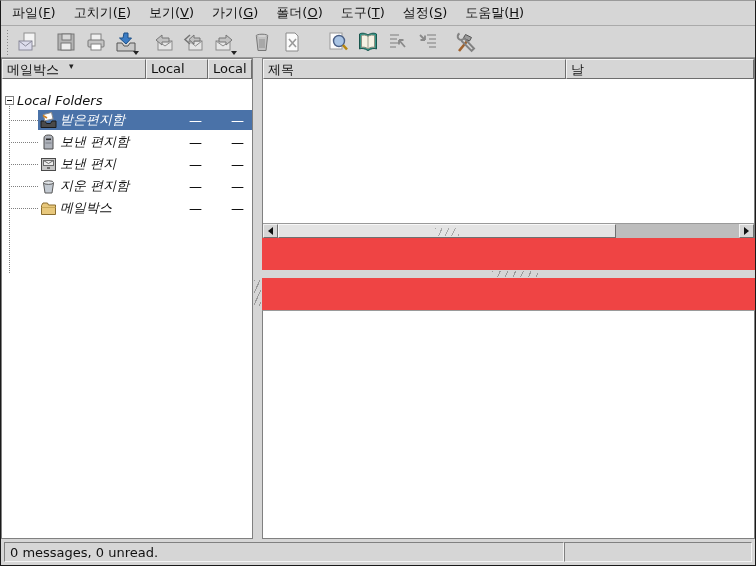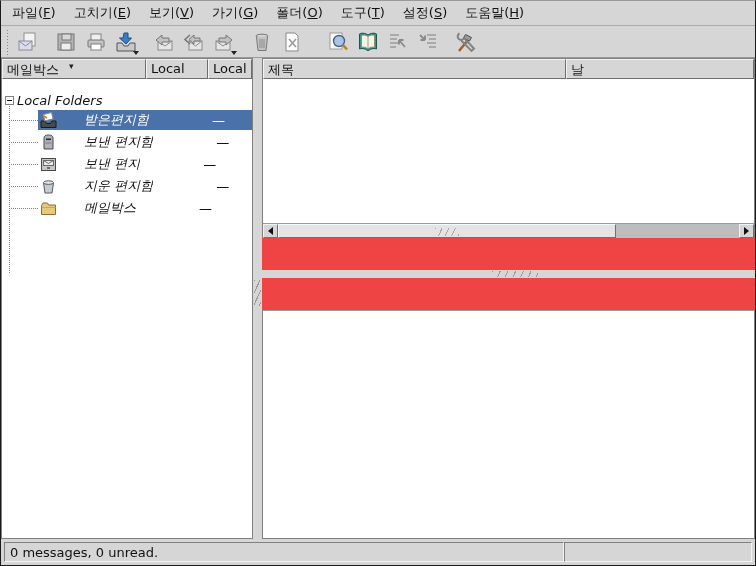--- a/index.html
+++ b/index.html
@@ -37,21 +37,21 @@
   .fp-c1{width:62px;}
   .fp-c2{flex:1;}
   .tree{flex:1;background:#fff;position:relative;overflow:hidden;padding-top:12px;font-style:italic;}
   .tree-vline{position:absolute;left:7px;top:18px;height:176px;border-left:1px dotted #808080;}
   .root-row{height:18px;display:flex;align-items:center;}
   .expander{width:9px;height:9px;border:1px solid #808080;background:#fff;margin:0 3px 0 3px;
             position:relative;flex:0 0 auto;}
   .expander::after{content:"";position:absolute;left:1px;right:1px;top:3px;border-top:1px solid #111;}
   .tree-row{height:22px;display:flex;align-items:center;position:relative;}
   .stub{width:29px;margin-left:7px;border-top:1px dotted #808080;flex:0 0 auto;}
-  .row-body{flex:1;display:flex;align-items:center;height:20px;gap:24px;}
+  .row-body{flex:1;display:flex;align-items:center;height:20px;}
   .row-body.sel{background:#4a72a8;color:#fff;}
   .ficon{width:20px;display:flex;justify-content:center;flex:0 0 auto;}
   .fname{flex:1;padding-left:2px;white-space:nowrap;overflow:hidden;}
   .funread{width:58px;text-align:right;padding-right:6px;flex:0 0 auto;}
   .ftotal{width:44px;text-align:right;padding-right:8px;flex:0 0 auto;}
   
   .vsplit{width:9px;flex:0 0 auto;background:#d6d6d6;position:relative;}
   .vsplit .grip{position:absolute;left:1px;top:222px;width:7px;height:26px;
                 background:repeating-linear-gradient(115deg,#9a9a9a 0 1px,transparent 1px 5px);}
   

